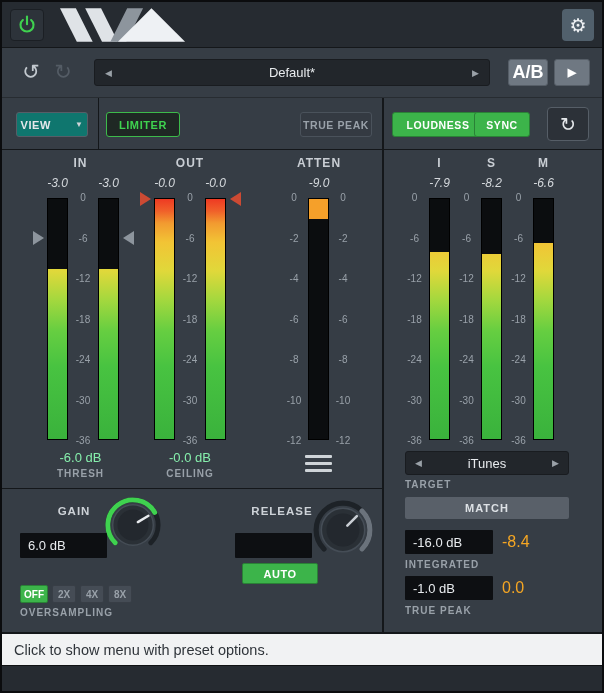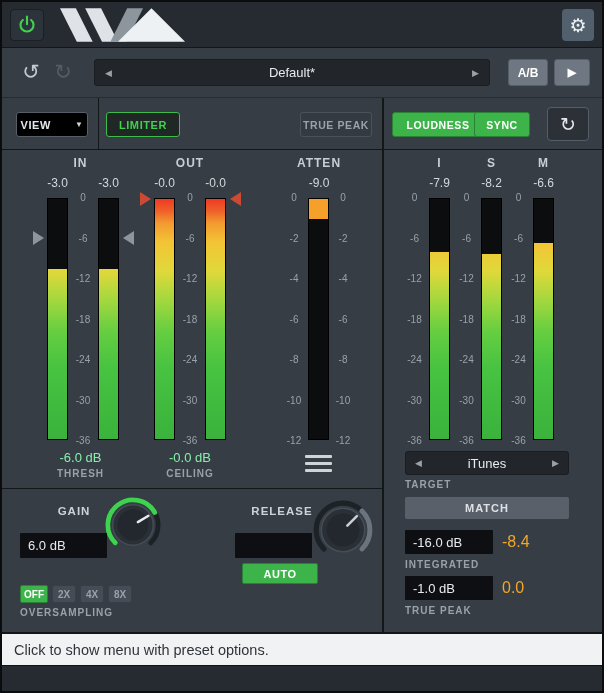--- a/index.html
+++ b/index.html
@@ -20,42 +20,42 @@
   .title .accent { color:#3fbf4e; margin-left:6px; }
   
   .presetrow { left:0; top:46px; width:600px; height:50px; background:#363d45; border-bottom:1px solid #272c31; }
   .icon-btn { display:flex; align-items:center; justify-content:center; cursor:pointer; }
   .undo { left:14px; top:10px; width:30px; height:28px; font-size:21px; color:#c3c9cf; }
   .redo { left:46px; top:10px; width:30px; height:28px; font-size:21px; color:#545c65; }
   .preset-select { left:92px; top:11px; width:396px; height:27px; background:#22262b; border:1px solid #191c20; border-radius:3px;
     display:flex; align-items:center; justify-content:space-between; padding:0 10px; cursor:pointer; }
   .preset-select .arrow { color:#9aa1a8; font-size:9px; }
   .preset-select .name { color:#e8ebee; font-size:13px; }
-  .gray-btn { background:#6f7882; border:1px solid #565e67; border-radius:3px; color:#fff; font-weight:700; font-size:12px; }
+  .gray-btn { background:#6f7882; border:1px solid #565e67; border-radius:3px; color:#fff; font-weight:700; font-size:18px; }
   .ab-btn { left:506px; top:11px; width:40px; height:27px; }
   .next-btn { left:552px; top:11px; width:36px; height:27px; font-size:11px; }
   
   .toolrow { left:0; top:96px; width:600px; height:52px; border-bottom:1px solid #14171a; }
   .tool-btn { display:flex; align-items:center; justify-content:center; border-radius:3px; font-weight:700; letter-spacing:0.6px; cursor:pointer; }
-  .view-btn { left:14px; top:14px; width:72px; height:25px; background:#000000; border:1px solid #565e67; color:#e5e8eb; font-size:11px; gap:24px; }
+  .view-btn { left:14px; top:14px; width:72px; height:25px; background:#0f766e; border:1px solid #565e67; color:#e5e8eb; font-size:11px; gap:24px; }
   .view-btn .caret { font-size:8px; color:#cfd4d8; }
   .vdiv1 { left:96px; top:96px; width:1px; height:52px; background:#14171a; }
   .limiter-btn { left:104px; top:14px; width:74px; height:25px; background:#1f2824; border:1px solid #3dbb4b; color:#3fd24f; font-size:11px; }
   .truepeak-btn { left:298px; top:14px; width:72px; height:25px; background:#343a42; border:1px solid #4a525b; color:#99a1a9; font-size:10.5px; }
   .green-btn { background:#3cb44a; border:1px solid #2a8136; color:#fff; }
   .loudness-btn { left:390px; top:14px; width:92px; height:25px; font-size:10.5px; }
   .syncword-btn { left:472px; top:14px; width:56px; height:25px; font-size:10.5px; }
   .refresh-btn { left:545px; top:9px; width:42px; height:34px; background:#2c3138; border:1px solid #565e67; border-radius:4px; color:#e5e8eb; font-size:19px; }
   
   .vdiv-main { left:380px; top:96px; width:2px; height:534px; background:#14171a; }
   .hdiv-left { left:0; top:486px; width:380px; height:1px; background:#14171a; }
   .hdiv-bottom { left:0; top:630px; width:600px; height:2px; background:#14171a; }
   
   .mlabel { font-size:12px; font-weight:700; letter-spacing:1px; color:#c9ced4; text-align:center; }
-  .mvalue { font-size:12px; color:#d4d8dc; text-align:center; }
+  .mvalue { font-size:12px; color:#d4d8dc; text-align:center;font-style:italic; }
   .meter { position:absolute; top:196px; width:21px; height:242px; background:#0b0d0f; border:1px solid #000; overflow:hidden; }
   .meter .grad { position:absolute; left:0; right:0; top:0; bottom:0;
     background:linear-gradient(to bottom,#ee3a23 0%,#f0602a 5%,#f29a30 10%,#f2c435 18%,#e0d83a 30%,#a4d83e 42%,#66ce41 55%,#48c341 70%,#3ab23c 100%); }
   .meter .mask { position:absolute; left:0; right:0; top:0; background:#0b0d0f; }
   .meter .atten-fill { position:absolute; left:0; right:0; top:0; background:#f5a02a; }
   .scale { position:absolute; top:190px; height:254px; display:flex; flex-direction:column; justify-content:space-between; align-items:center;
     font-size:10px; color:#99a1a9; }
   .tri { position:absolute; width:0; height:0; }
   .tri-r { border-top:7px solid transparent; border-bottom:7px solid transparent; border-left:11px solid #8d959d; }
   .tri-l { border-top:7px solid transparent; border-bottom:7px solid transparent; border-right:11px solid #8d959d; }

